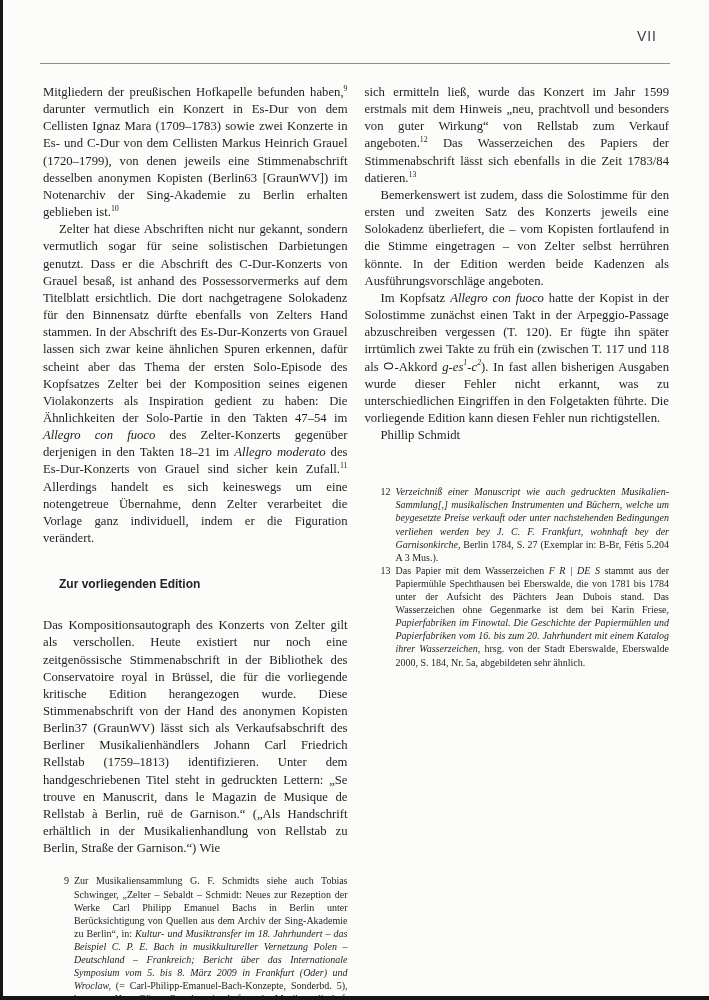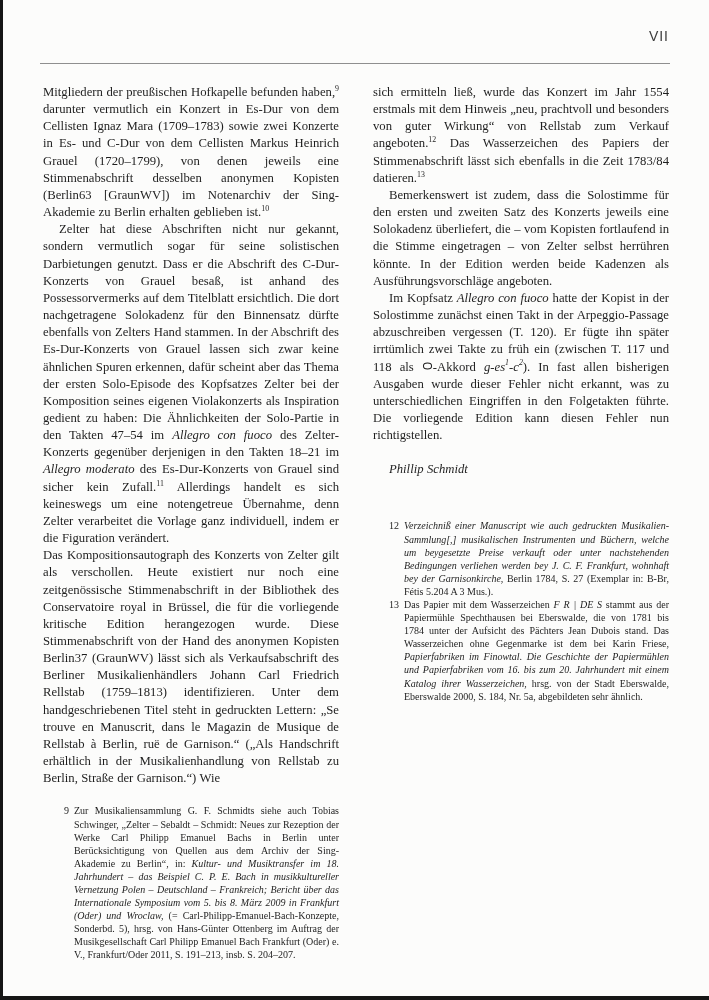--- a/index.html
+++ b/index.html
@@ -8,49 +8,49 @@
     width:709px;height:1000px;
     background:#fcfcfb;
     box-sizing:border-box;
     border-left:3px solid #161616;
     border-bottom:4px solid #161616;
     overflow:hidden;
     font-family:"Liberation Serif", serif;
     color:#1e1e1e;
   }
   .page-number{
-    position:absolute;top:28px;right:40px;
+    position:absolute;top:28px;right:52px;
     font-family:"Liberation Sans", sans-serif;
     font-size:14px;color:#3c3c3c;letter-spacing:1px;
   }
   .header-rule{
     position:absolute;top:63px;left:37px;right:39px;
     height:1px;background:#8f8f8f;
   }
   .content{
     position:absolute;top:84px;left:40px;right:40px;bottom:10px;
-    display:flex;gap:34px;
+    display:flex;gap:17px;
   }
   .column{flex:1;min-width:0;display:flex;flex-direction:column;}
   .para{
     margin:0;
     font-size:12.7px;line-height:17.15px;
     text-align:justify;
     hyphens:auto;-webkit-hyphens:auto;
     word-spacing:0.02em;
   }
   .para.indent{text-indent:16px;}
   .para .it, .fn-text .it{font-style:italic;margin-top:40px;}
   sup{font-size:62%;line-height:0;vertical-align:super;letter-spacing:0;}
   .col-heading{
     font-family:"Liberation Sans", sans-serif;
     font-size:12px;font-weight:bold;color:#222;
     margin:30px 0 26px 16px;
   }
-  .signature{margin-top:17px;font-style:italic;}
+  .signature{}
   .footnotes{margin-top:17px;padding-left:12px;}
   .footnotes.right-gap{margin-top:41px;}
   .footnote{
     display:flex;
     font-size:10px;line-height:13.1px;
   }
   .fn-num{
     flex:0 0 14px;text-align:right;margin-right:5px;
   }
   .fn-text{flex:1;min-width:0;text-align:justify;hyphens:auto;-webkit-hyphens:auto;}
@@ -65,32 +65,33 @@
 <body>
 
 <div class="page">
   <div class="page-number">VII</div>
   <div class="header-rule"></div>
   <div class="content">
     <div class="column">
       <div>
           <p class="para"><span>Mitgliedern der preußischen Hofkapelle befunden haben,</span><sup>9</sup><span> darunter vermutlich ein Konzert in Es-Dur von dem Cellisten Ignaz Mara (1709–1783) sowie zwei Konzerte in Es- und C-Dur von dem Cellisten Markus Heinrich Grauel (1720–1799), von denen jeweils eine Stimmenabschrift desselben anonymen Kopisten (Berlin63 [GraunWV]) im Notenarchiv der Sing-Akademie zu Berlin erhalten geblieben ist.</span><sup>10</sup></p>
           <p class="para indent"><span>Zelter hat diese Abschriften nicht nur gekannt, sondern vermutlich sogar für seine solistischen Darbietungen genutzt. Dass er die Abschrift des C-Dur-Konzerts von Grauel besaß, ist anhand des Possessorvermerks auf dem Titelblatt ersichtlich. Die dort nachgetragene Solokadenz für den Binnensatz dürfte ebenfalls von Zelters Hand stammen. In der Abschrift des Es-Dur-Konzerts von Grauel lassen sich zwar keine ähnlichen Spuren erkennen, dafür scheint aber das Thema der ersten Solo-Episode des Kopfsatzes Zelter bei der Komposition seines eigenen Violakonzerts als Inspiration gedient zu haben: Die Ähnlichkeiten der Solo-Partie in den Takten 47–54 im </span><span class="it">Allegro con fuoco</span><span> des Zelter-Konzerts gegenüber derjenigen in den Takten 18–21 im </span><span class="it">Allegro moderato</span><span> des Es-Dur-Konzerts von Grauel sind sicher kein Zufall.</span><sup>11</sup><span> Allerdings handelt es sich keineswegs um eine notengetreue Übernahme, denn Zelter verarbeitet die Vorlage ganz individuell, indem er die Figuration verändert.</span></p>
+          <h2 class="col-heading">Zur vorliegenden Edition</h2>
           <p class="para"><span>Das Kompositionsautograph des Konzerts von Zelter gilt als verschollen. Heute existiert nur noch eine zeitgenössische Stimmenabschrift in der Bibliothek des Conservatoire royal in Brüssel, die für die vorliegende kritische Edition herangezogen wurde. Diese Stimmenabschrift von der Hand des anonymen Kopisten Berlin37 (GraunWV) lässt sich als Verkaufsabschrift des Berliner Musikalienhändlers Johann Carl Friedrich Rellstab (1759–1813) identifizieren. Unter dem handgeschriebenen Titel steht in gedruckten Lettern: „Se trouve en Manuscrit, dans le Magazin de Musique de Rellstab à Berlin, ruë de Garnison.“ („Als Handschrift erhältlich in der Musikalienhandlung von Rellstab zu Berlin, Straße der Garnison.“) Wie</span></p>
         </div>
       <div class="footnotes">
           <div class="footnote">
             <span class="fn-num">9</span>
             <div class="fn-text"><span>Zur Musikaliensammlung G. F. Schmidts siehe auch Tobias Schwinger, „Zelter – Sebaldt – Schmidt: Neues zur Rezeption der Werke Carl Philipp Emanuel Bachs in Berlin unter Berücksichtigung von Quellen aus dem Archiv der Sing-Akademie zu Berlin“, in: </span><span class="it">Kultur- und Musiktransfer im 18. Jahrhundert – das Beispiel C. P. E. Bach in musikkultureller Vernetzung Polen – Deutschland – Frankreich; Bericht über das Internationale Symposium vom 5. bis 8. März 2009 in Frankfurt (Oder) und Wroclaw,</span><span> (= Carl-Philipp-Emanuel-Bach-Konzepte, Sonderbd. 5), hrsg. von Hans-Günter Ottenberg im Auftrag der Musikgesellschaft Carl Philipp Emanuel Bach Frankfurt (Oder) e. V., Frankfurt/Oder 2011, S. 191–213, insb. S. 204–207.</span></div>
           </div>
         </div>
     </div>
     <div class="column">
       <div>
-          <p class="para"><span>sich ermitteln ließ, wurde das Konzert im Jahr 1554 erstmals mit dem Hinweis „neu, prachtvoll und besonders von guter Wirkung“ von Rellstab zum Verkauf angeboten.</span><sup>12</sup><span> Das Wasserzeichen des Papiers der Stimmenabschrift lässt sich ebenfalls in die Zeit 1783/84 datieren.</span><sup>13</sup></p>
+          <p class="para"><span>sich ermitteln ließ, wurde das Konzert im Jahr 1599 erstmals mit dem Hinweis „neu, prachtvoll und besonders von guter Wirkung“ von Rellstab zum Verkauf angeboten.</span><sup>12</sup><span> Das Wasserzeichen des Papiers der Stimmenabschrift lässt sich ebenfalls in die Zeit 1783/84 datieren.</span><sup>13</sup></p>
           <p class="para indent"><span>Bemerkenswert ist zudem, dass die Solostimme für den ersten und zweiten Satz des Konzerts jeweils eine Solokadenz überliefert, die – vom Kopisten fortlaufend in die Stimme eingetragen – von Zelter selbst herrühren könnte. In der Edition werden beide Kadenzen als Ausführungsvorschläge angeboten.</span></p>
           <p class="para indent"><span>Im Kopfsatz </span><span class="it">Allegro con fuoco</span><span> hatte der Kopist in der Solostimme zunächst einen Takt in der Arpeggio-Passage abzuschreiben vergessen (T. 120). Er fügte ihn später irrtümlich zwei Takte zu früh ein (zwischen T. 117 und 118 als </span><span class="whole-note"></span><span>-Akkord </span><span class="it">g</span><span>-</span><span class="it">es</span><sup class="it">1</sup><span>-</span><span class="it">c</span><sup class="it">2</sup><span>). In fast allen bisherigen Ausgaben wurde dieser Fehler nicht erkannt, was zu unterschiedlichen Eingriffen in den Folgetakten führte. Die vorliegende Edition kann diesen Fehler nun richtigstellen.</span></p>
           <p class="para indent signature">Phillip Schmidt</p>
         </div>
       <div class="footnotes right-gap">
           <div class="footnote">
             <span class="fn-num">12</span>
             <div class="fn-text"><span class="it">Verzeichniß einer Manuscript wie auch gedruckten Musikalien-Sammlung[,] musikalischen Instrumenten und Büchern, welche um beygesetzte Preise verkauft oder unter nachstehenden Bedingungen verliehen werden bey J. C. F. Frankfurt, wohnhaft bey der Garnisonkirche,</span><span> Berlin 1784, S. 27 (Exemplar in: B-Br, Fétis 5.204 A 3 Mus.).</span></div>
           </div>
           <div class="footnote">

